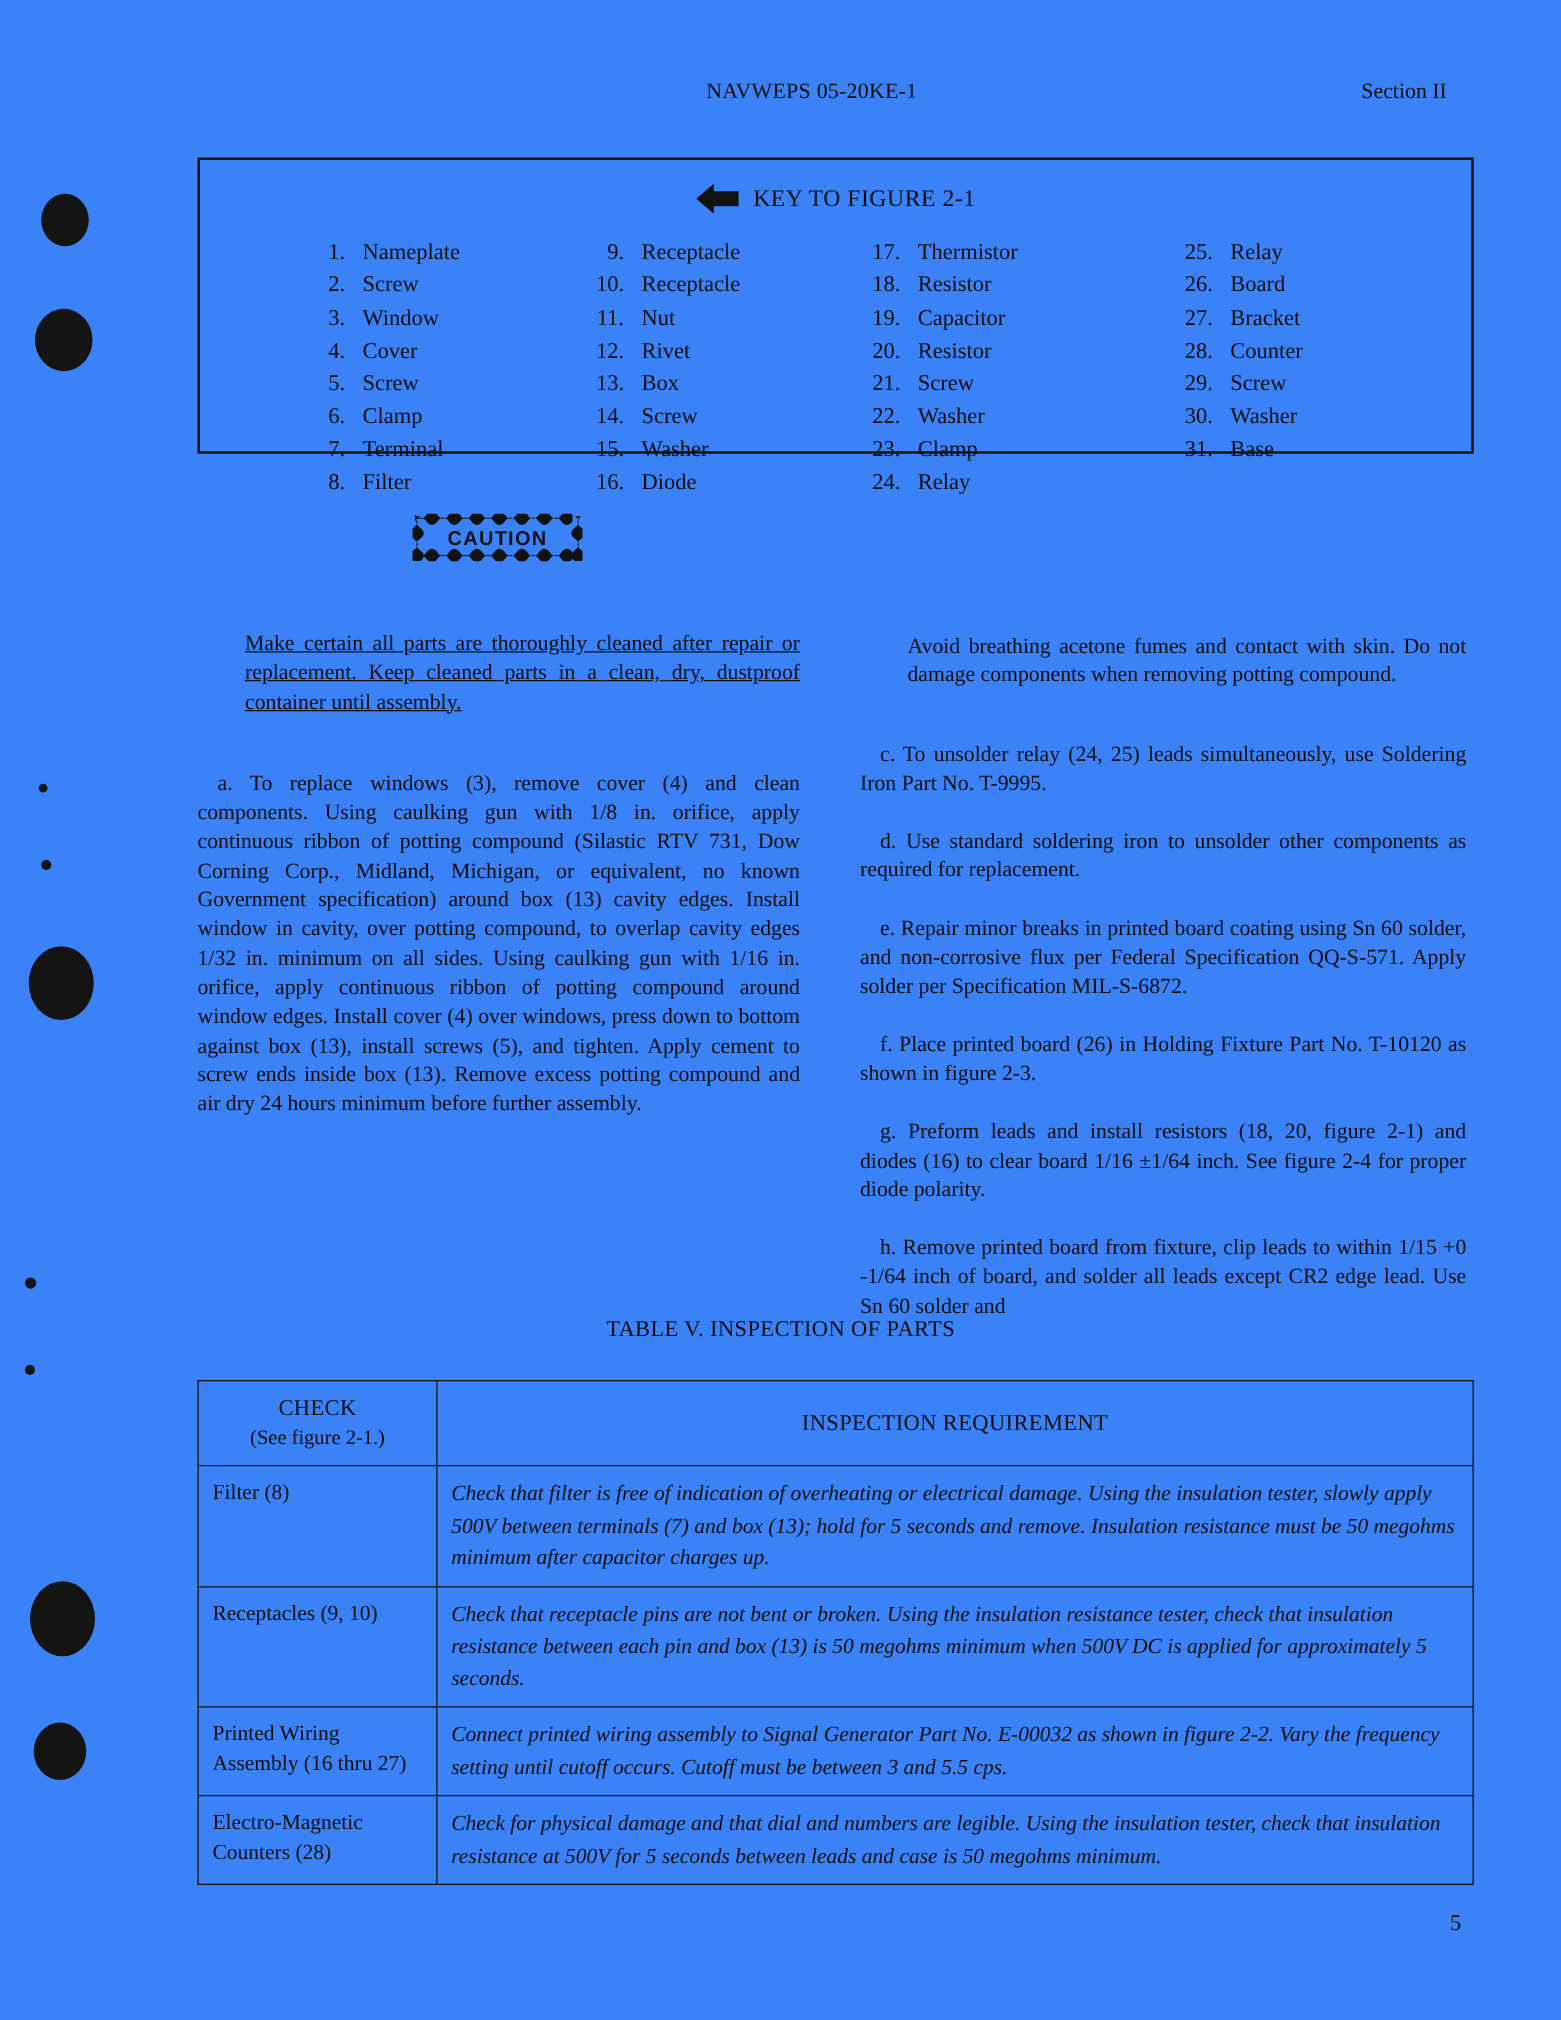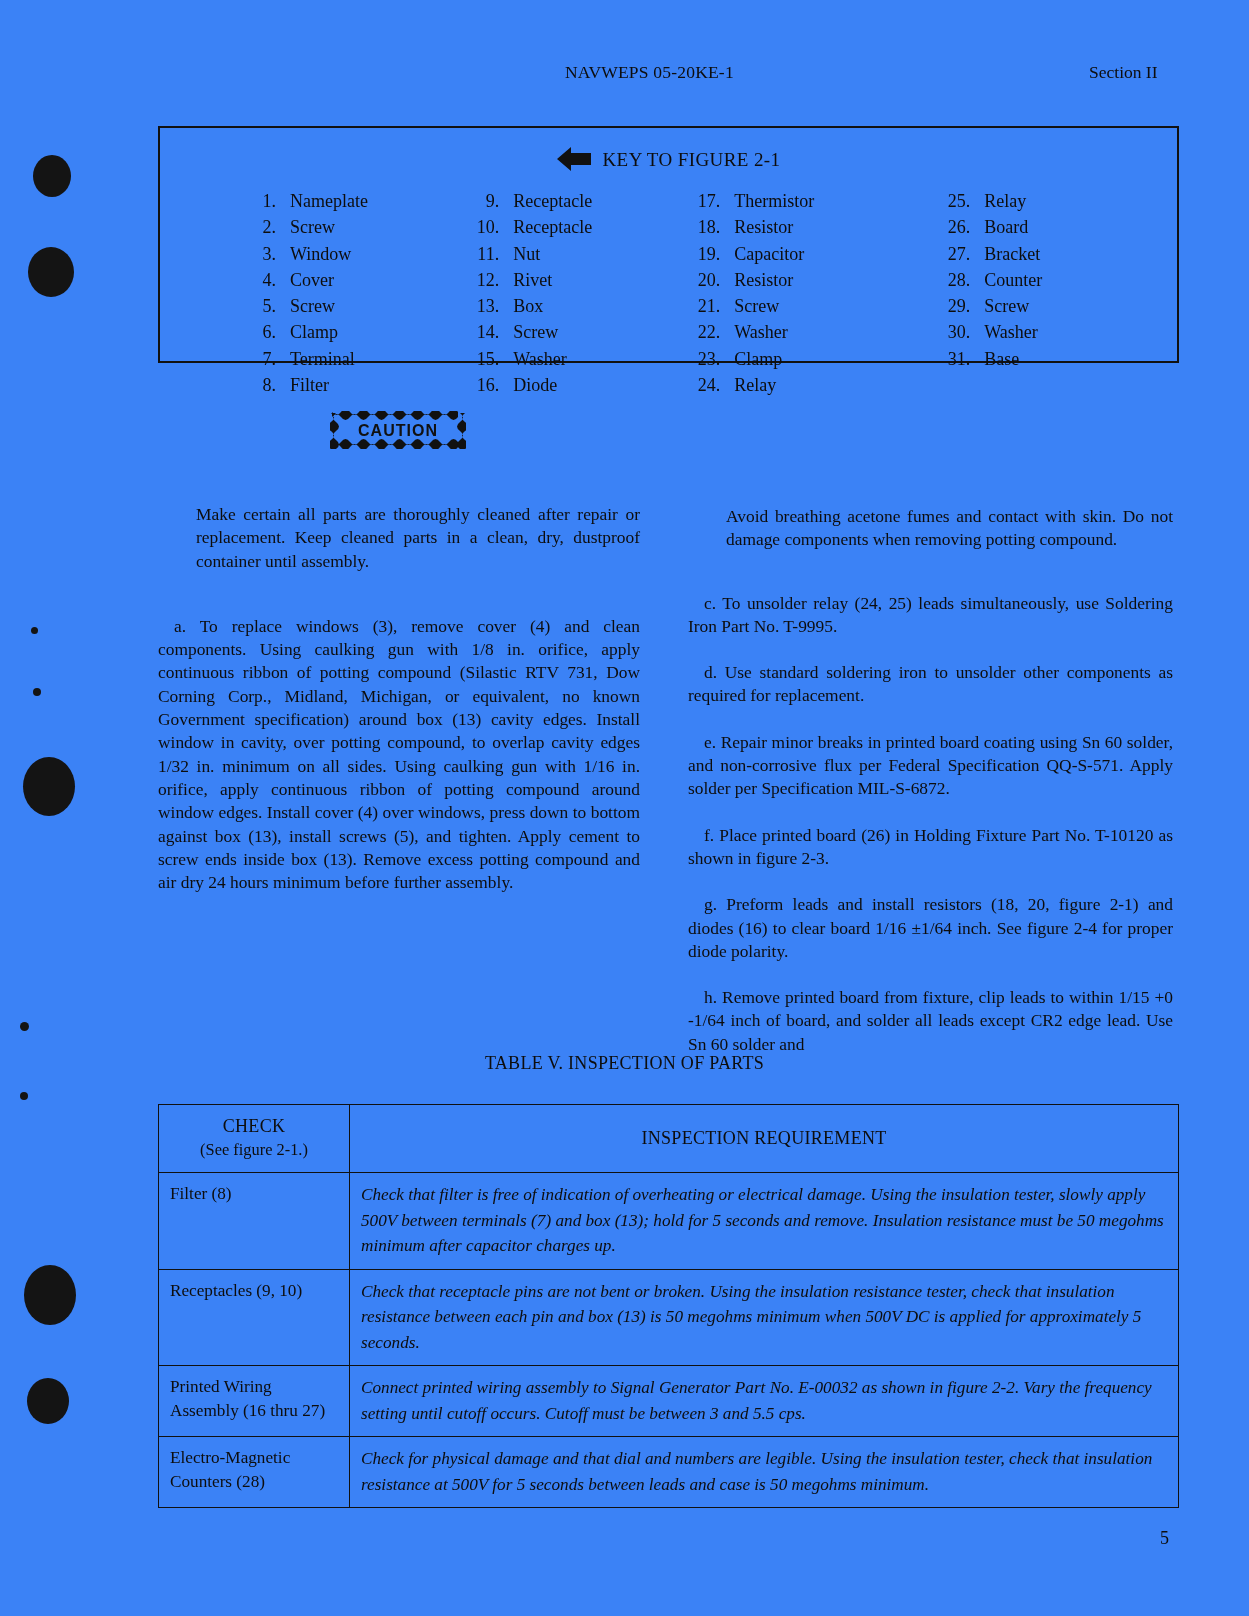--- a/index.html
+++ b/index.html
@@ -399,21 +399,21 @@
 
         <path d="M130 2 q6 4.5 0 9 q-6 4.5 0 9 q6 4.5 0 9 q-6 4.5 0 9
                  l5 0 q6 -4.5 0 -9 q-6 -4.5 0 -9 q6 -4.5 0 -9 q-6 -4.5 0 -9 z"></path>
       </g>
       <text x="68" y="25" font-family="Liberation Sans, DejaVu Sans, sans-serif" font-size="16" font-weight="bold" letter-spacing="1" text-anchor="middle" fill="#111">CAUTION</text>
     </svg>
   </div>
 
 
   <div class="col col-left">
-    <p class="para notice-text left-notice" style="margin-bottom:42px;">Make certain all parts are thoroughly cleaned after repair or replacement. Keep cleaned parts in a clean, dry, dustproof container until assembly.</p>
+    <p class="para notice-text left-notice" style="margin-bottom:42px;text-decoration:underline;">Make certain all parts are thoroughly cleaned after repair or replacement. Keep cleaned parts in a clean, dry, dustproof container until assembly.</p>
     <p class="para indent">a. To replace windows (3), remove cover (4) and clean components. Using caulking gun with 1/8 in. orifice, apply continuous ribbon of potting compound (Silastic RTV 731, Dow Corning Corp., Midland, Michigan, or equivalent, no known Government specification) around box (13) cavity edges. Install window in cavity, over potting compound, to overlap cavity edges 1/32 in. minimum on all sides. Using caulking gun with 1/16 in. orifice, apply continuous ribbon of potting compound around window edges. Install cover (4) over windows, press down to bottom against box (13), install screws (5), and tighten. Apply cement to screw ends inside box (13). Remove excess potting compound and air dry 24 hours minimum before further assembly.</p>
   </div>
 
   <div class="col col-right">
     <p class="para notice-text" style="padding-left:38px;width:447px;margin-bottom:40px;">Avoid breathing acetone fumes and contact with skin. Do not damage components when removing potting compound.</p>
     <p class="para indent">c. To unsolder relay (24, 25) leads simultaneously, use Soldering Iron Part No. T-9995.</p>
     <p class="para indent">d. Use standard soldering iron to unsolder other components as required for replacement.</p>
     <p class="para indent">e. Repair minor breaks in printed board coating using Sn 60 solder, and non-corrosive flux per Federal Specification QQ-S-571. Apply solder per Specification MIL-S-6872.</p>
     <p class="para indent">f. Place printed board (26) in Holding Fixture Part No. T-10120 as shown in figure 2-3.</p>
     <p class="para indent">g. Preform leads and install resistors (18, 20, figure 2-1) and diodes (16) to clear board 1/16 ±1/64 inch. See figure 2-4 for proper diode polarity.</p>

